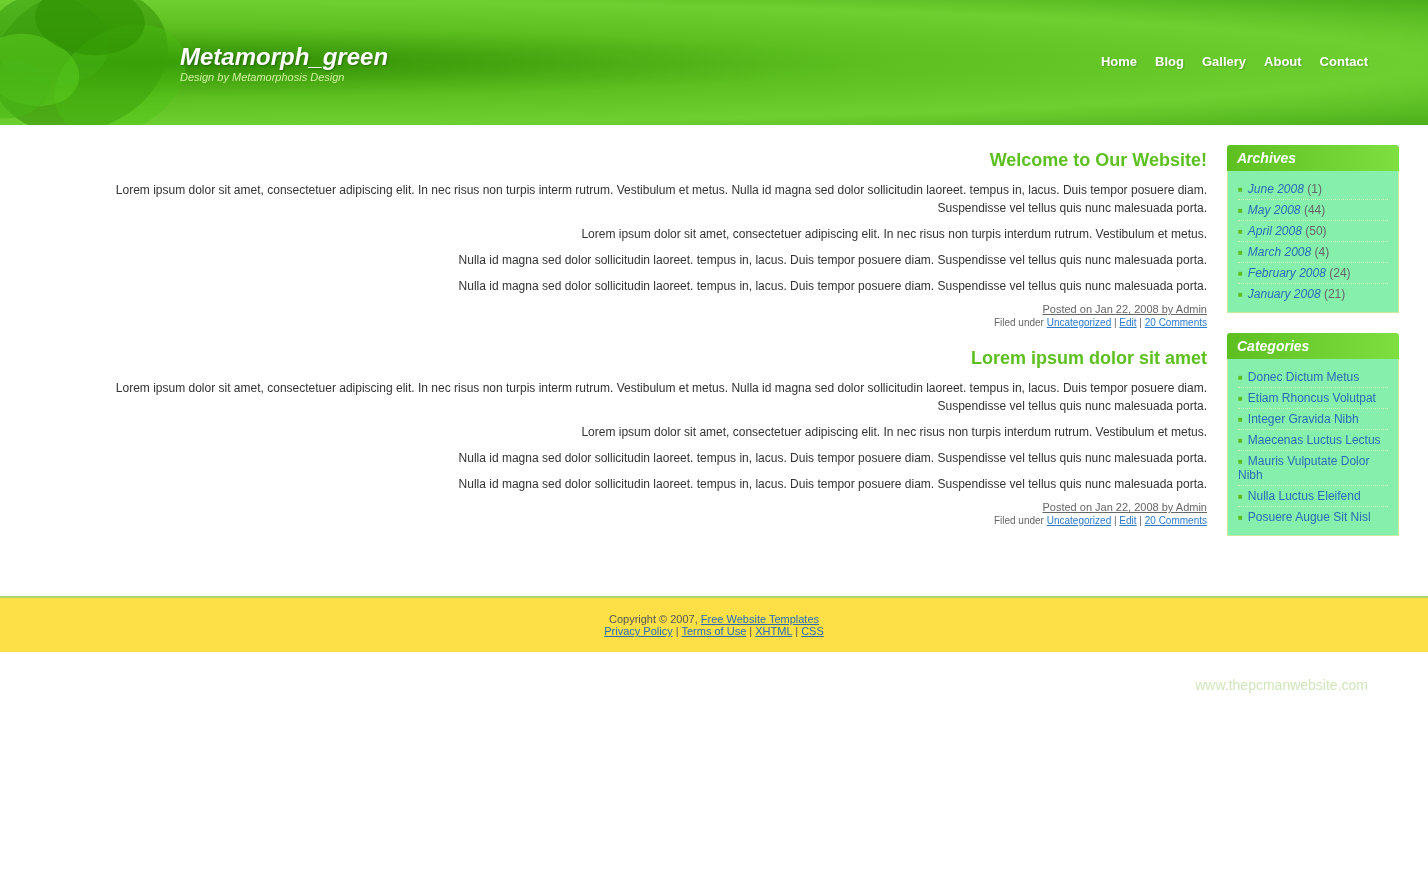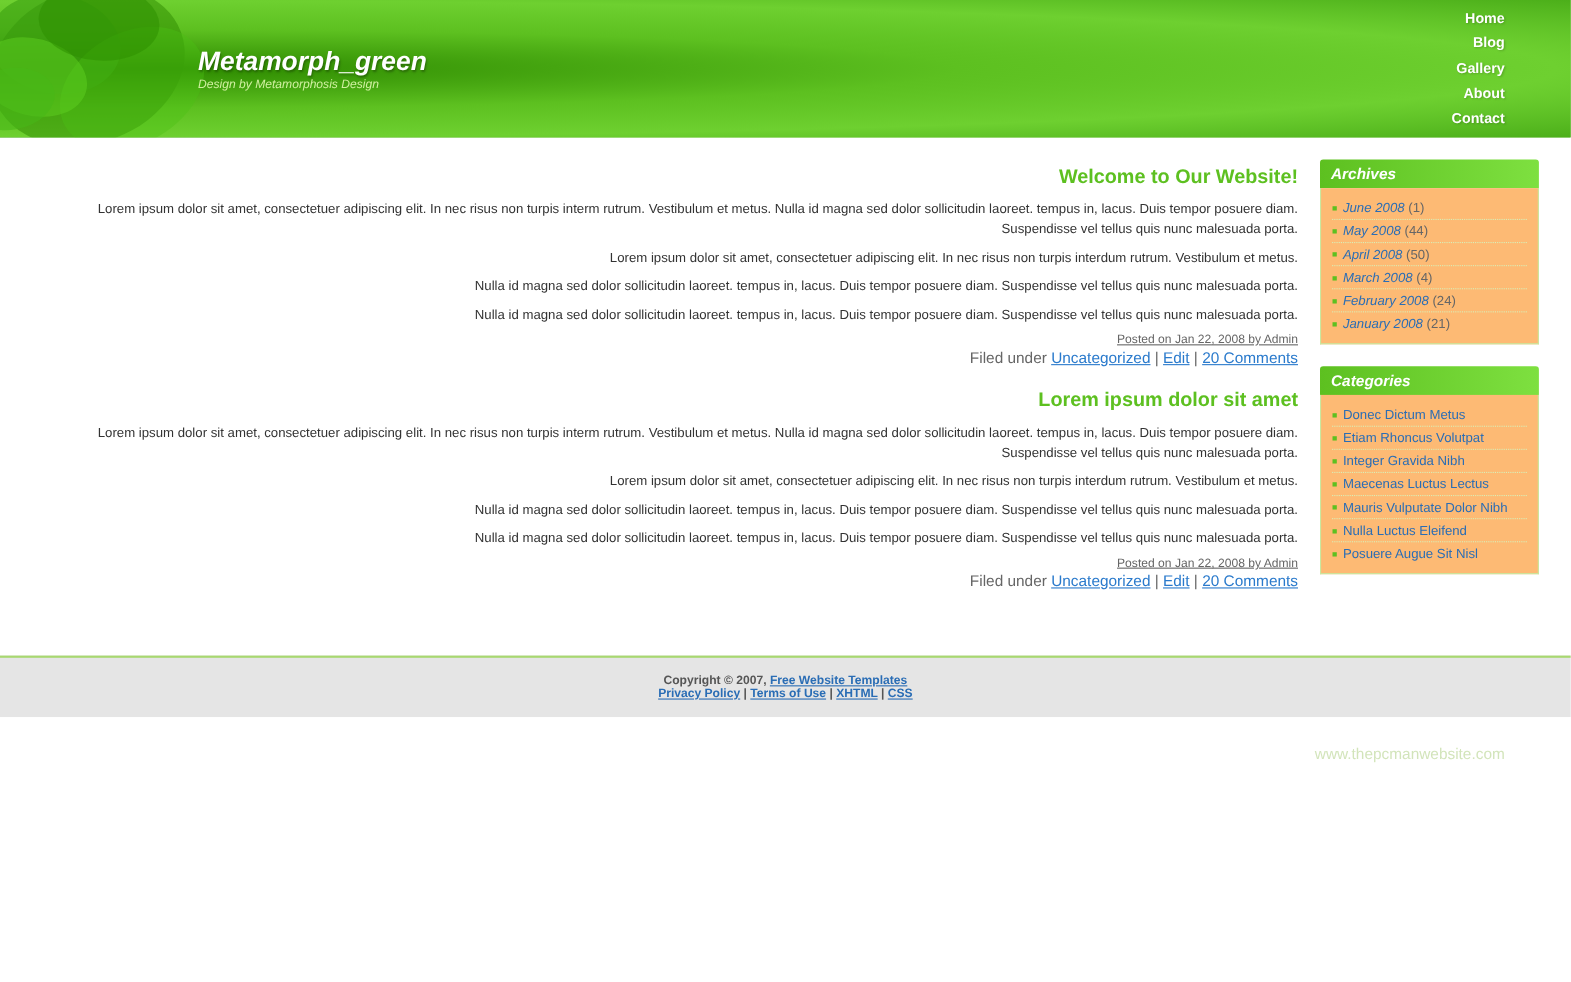--- a/index.html
+++ b/index.html
@@ -37,24 +37,24 @@
       text-shadow: 1px 1px 2px rgba(0,0,0,0.3);
     }
     #site-subtitle {
       color: #d0f0a0;
       font-size: 11px;
       font-style: italic;
     }
     #nav {
       margin-left: auto;
       display: flex;
-      flex-direction: column;
+      flex-direction: row;
       align-items: flex-end;
       padding-right: 40px;
-      gap: 2px;
+      gap: 18px;
     }
     #nav a {
       color: #fff;
       text-decoration: none;
       font-size: 13px;
       font-weight: bold;
       text-shadow: 1px 1px 2px rgba(0,0,0,0.2);
       line-height: 1.6;
     }
 
@@ -64,21 +64,21 @@
       margin: 0 auto;
       padding: 20px 15px;
       display: flex;
       gap: 20px;
     }
     #main-content {
       flex: 1;
       min-width: 0;
     }
     #sidebar {
-      width: 199px;
+      width: 172px;
       flex-shrink: 0;
     }
 
     
     .post-title {
       color: #5dc020;
       font-size: 18px;
       font-weight: bold;
       margin-bottom: 10px;
       margin-top: 5px;
@@ -90,21 +90,21 @@
       margin-bottom: 8px;
       margin-left: 28px;
     }
     .post-meta {
       font-size: 11px;
       color: #666;
       margin-top: 8px;
       text-decoration: underline;
     }
     .post-filed {
-      font-size: 14px;
+      font-size: 10px;
       color: #666;
       margin-top: 2px;
     }
     .post-filed a {
       color: #2a7acc;
       text-decoration: underline;
     }
     .post {
       margin-bottom: 20px;
       text-align: right;
@@ -123,21 +123,21 @@
       font-size: 14px;
       font-weight: bold;
       padding: 5px 10px;
       border-radius: 3px 3px 0 0;
       font-style: italic;
     }
     .widget-body {
       border: 1px solid #c8e8a0;
       border-top: none;
       padding: 8px 10px;
-      background: #fdba74;
+      background: #86efac;
     }
     .widget-body ul {
       list-style: none;
       padding: 0;
     }
     .widget-body ul li {
       padding: 3px 0;
       font-size: 12px;
       border-bottom: 1px dotted #d8f0b8;
     }
@@ -159,28 +159,27 @@
       font-style: normal;
     }
     .cat-link {
       color: #2a6db5;
       text-decoration: none;
       font-style: normal !important;
     }
 
     
     #footer {
-      background: #e5e5e5;
+      background: #fde047;
       padding: 15px;
       text-align: center;
       font-size: 11px;
       color: #555;
       margin-top: 20px;
       border-top: 2px solid #a8d870;
-      font-weight: bold;
     }
     #footer a {
       color: #2a6db5;
       text-decoration: underline;
     }
 
     
     #leaf-decoration {
       position: absolute;
       top: 0; left: 0;

